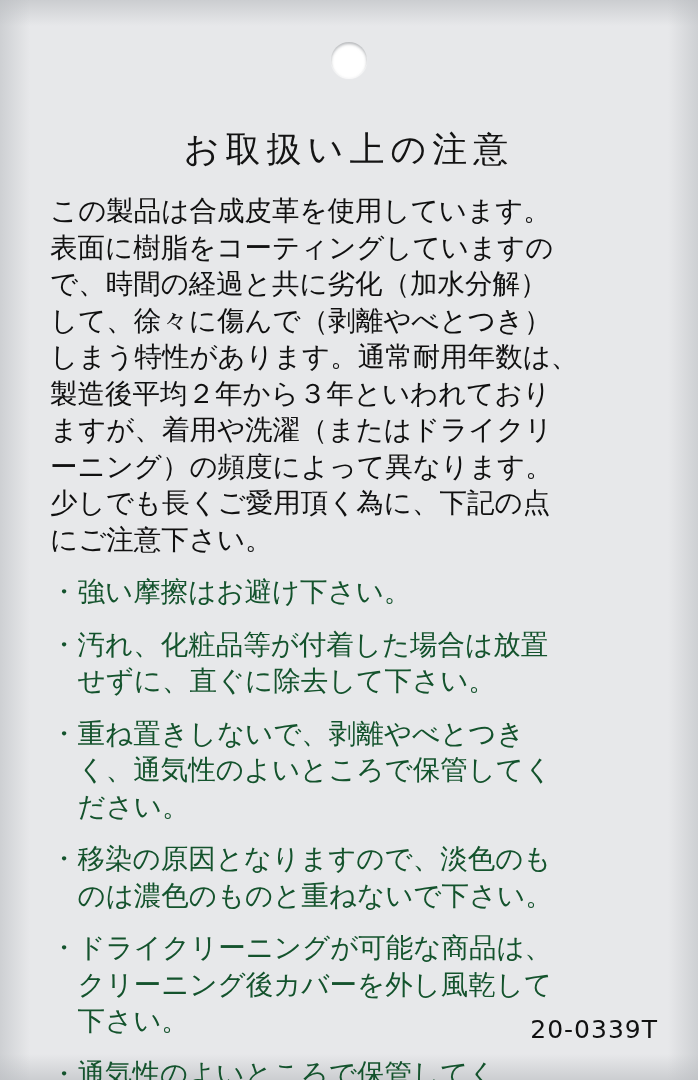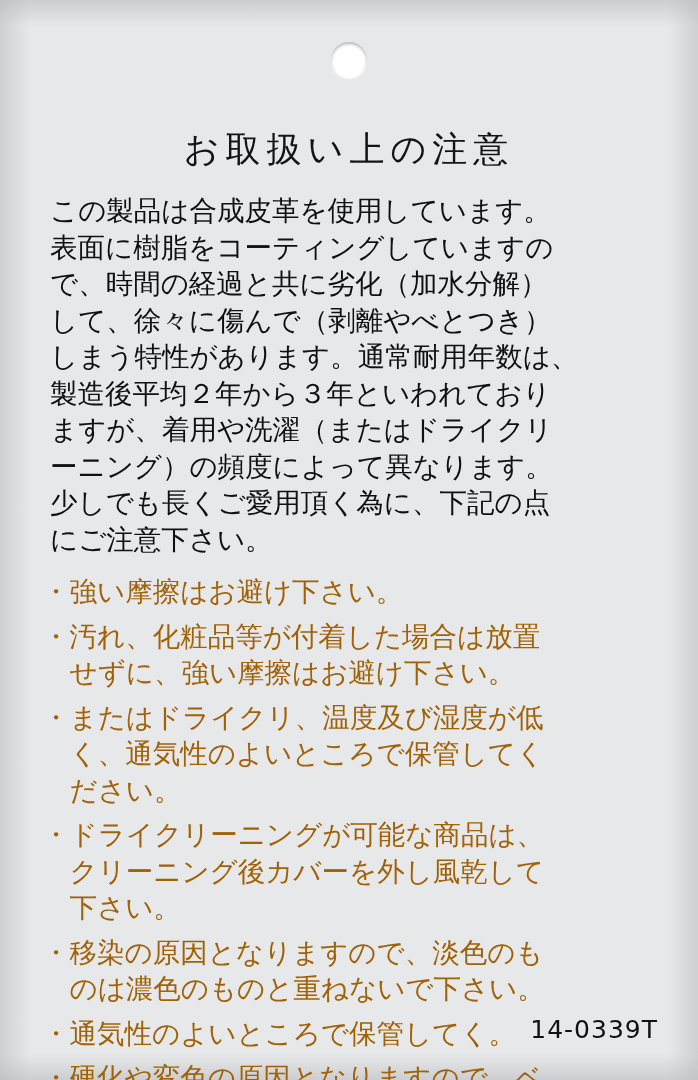--- a/index.html
+++ b/index.html
@@ -71,24 +71,24 @@
     margin: 16px;
     white-space: pre-wrap;
     word-break: break-all;
   }
   .bullets {
     margin: 0;
     padding: 0;
     list-style: none;
   }
   .bullet-item {
-    margin: 8px;
+    margin: 16px;
     font-size: 27.5px;
     line-height: 36.5px;
-    color: #a16207;
+    color: #14532d;
     white-space: pre-wrap;
     word-break: break-all;
   }
   .code {
     position: absolute;
     right: 40px;
     bottom: 36px;
     font-size: 25px;
     letter-spacing: 1px;
     color: #111111;
@@ -114,31 +114,31 @@
 しまう特性があります。通常耐用年数は、
 製造後平均２年から３年といわれており
 ますが、着用や洗濯（またはドライクリ
 ーニング）の頻度によって異なります。
 少しでも長くご愛用頂く為に、下記の点
 にご注意下さい。</p>
 
       <ul class="bullets">
         <li class="bullet-item">・強い摩擦はお避け下さい。</li>
         <li class="bullet-item">・汚れ、化粧品等が付着した場合は放置
-　せずに、強い摩擦はお避け下さい。</li>
-        <li class="bullet-item">・またはドライクリ、温度及び湿度が低
+　せずに、直ぐに除去して下さい。</li>
+        <li class="bullet-item">・重ね置きしないで、剥離やべとつき
 　く、通気性のよいところで保管してく
 　ださい。</li>
+        <li class="bullet-item">・移染の原因となりますので、淡色のも
+　のは濃色のものと重ねないで下さい。</li>
         <li class="bullet-item">・ドライクリーニングが可能な商品は、
 　クリーニング後カバーを外し風乾して
 　下さい。</li>
-        <li class="bullet-item">・移染の原因となりますので、淡色のも
-　のは濃色のものと重ねないで下さい。</li>
         <li class="bullet-item">・通気性のよいところで保管してく。</li>
         <li class="bullet-item">・硬化や変色の原因となりますので、ベ
 　ンジンやシンナー類は使用しないで下
 　さい。</li>
       </ul>
     </div>
   </div>
 
-  <div class="code">14-0339T</div>
+  <div class="code">20-0339T</div>
 </div>
 
 </body></html>

